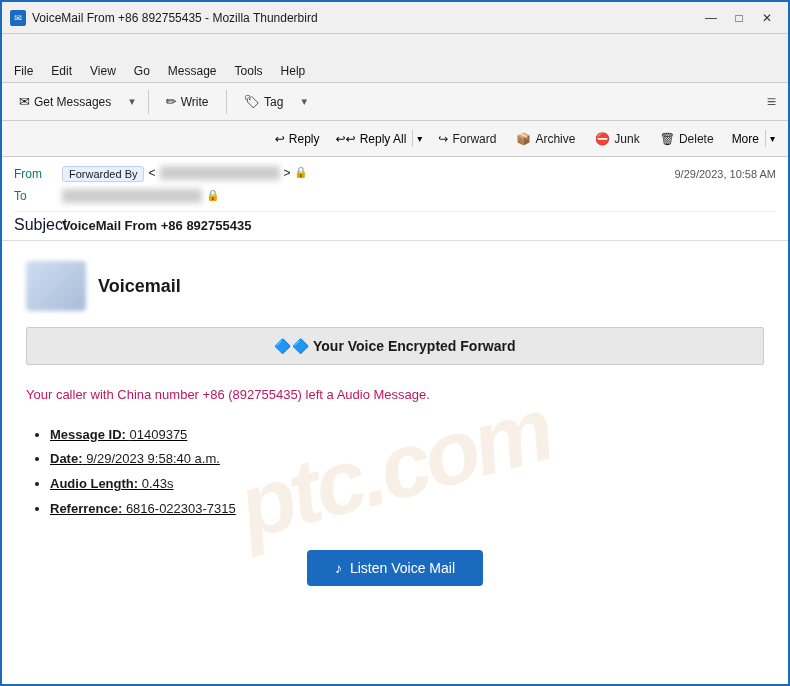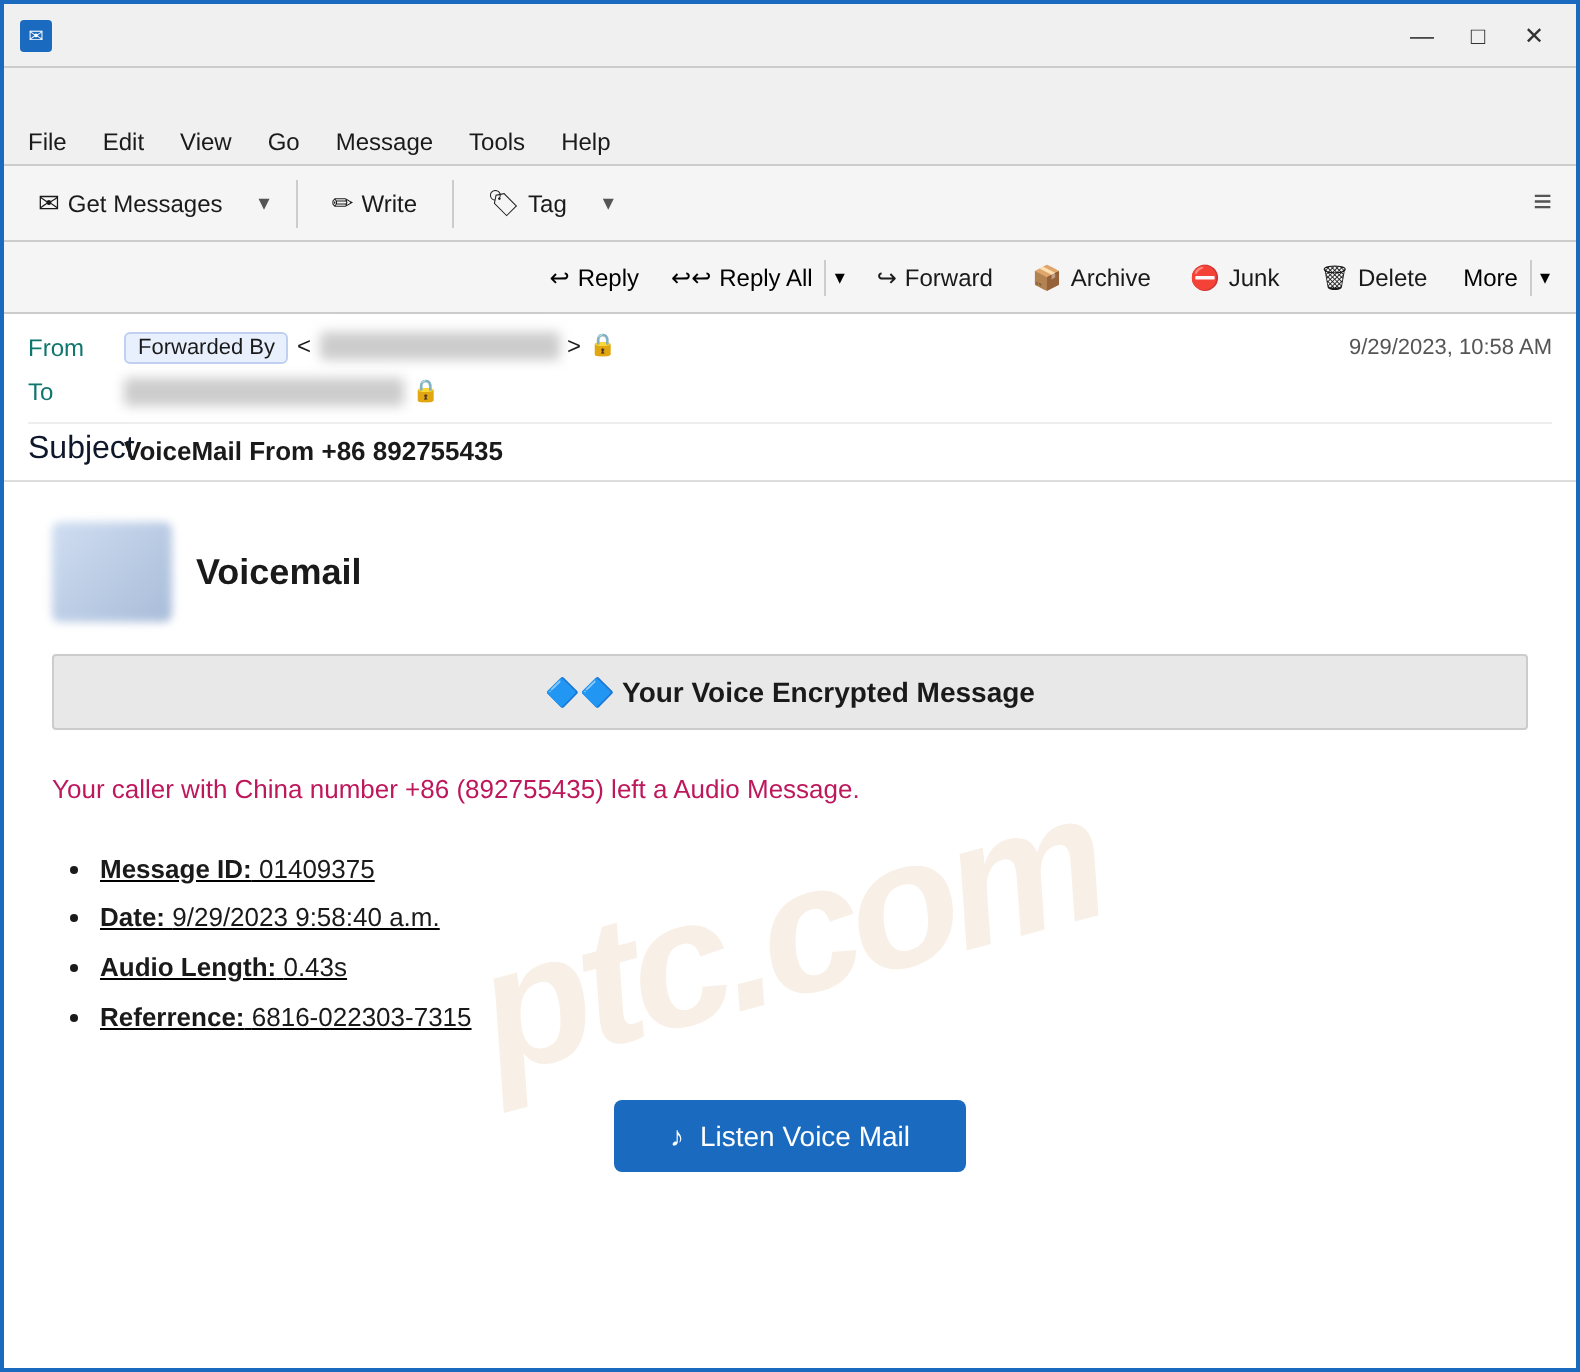--- a/index.html
+++ b/index.html
@@ -349,20 +349,21 @@
     .security-icon { font-size: 11px; color: #1a6bbf; cursor: pointer; }
   </style>
 </head>
 <body>
 
 <div class="title-bar">
   <div class="title-bar-left">
     <div class="title-bar-icon">
       <span>✉</span>
     </div>
+    <span>VoiceMail From +86 892755435 - Mozilla Thunderbird</span>
   </div>
   <div class="title-bar-controls">
     <button class="title-btn">—</button>
     <button class="title-btn">□</button>
     <button class="title-btn close">✕</button>
   </div>
 </div>
 
 <div class="menu-bar">
   <span class="menu-item">File</span>
@@ -463,21 +464,21 @@
     <span class="watermark-text">ptc.com</span>
   </div>
   <div class="email-content">
 
     <div class="voicemail-header">
       <div class="voicemail-avatar"></div>
       <span class="voicemail-title">Voicemail</span>
     </div>
 
     <div class="encrypted-banner">
-      <span>🔷🔷 Your Voice Encrypted Message</span>
+      <span>🔷🔷 Your Voice Encrypted Forward</span>
     </div>
 
     <p class="body-text">Your caller with China number +86 (892755435) left a Audio Message.</p>
 
     <ul class="message-details">
       <li>
         <strong>Message ID:</strong>
         <span> </span><span>01409375</span>
       </li>
       <li>

